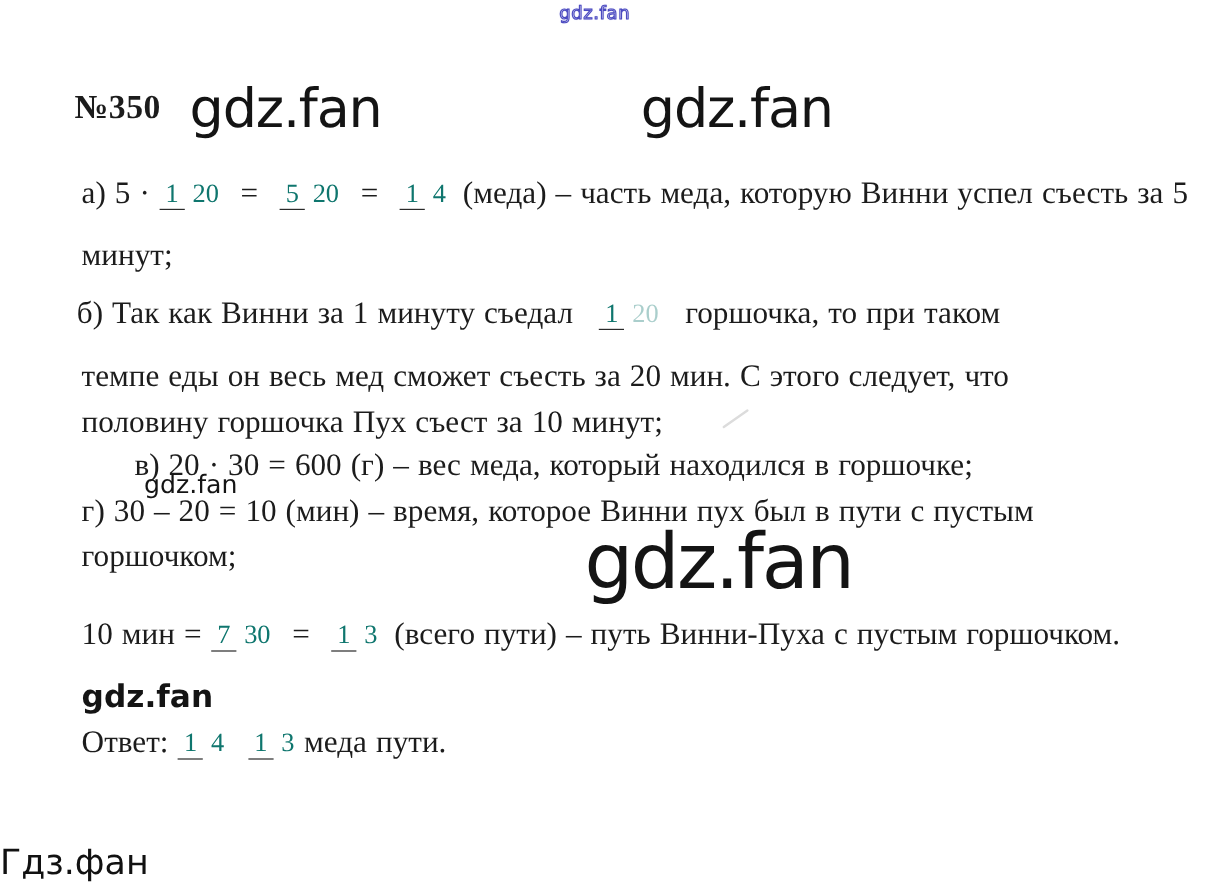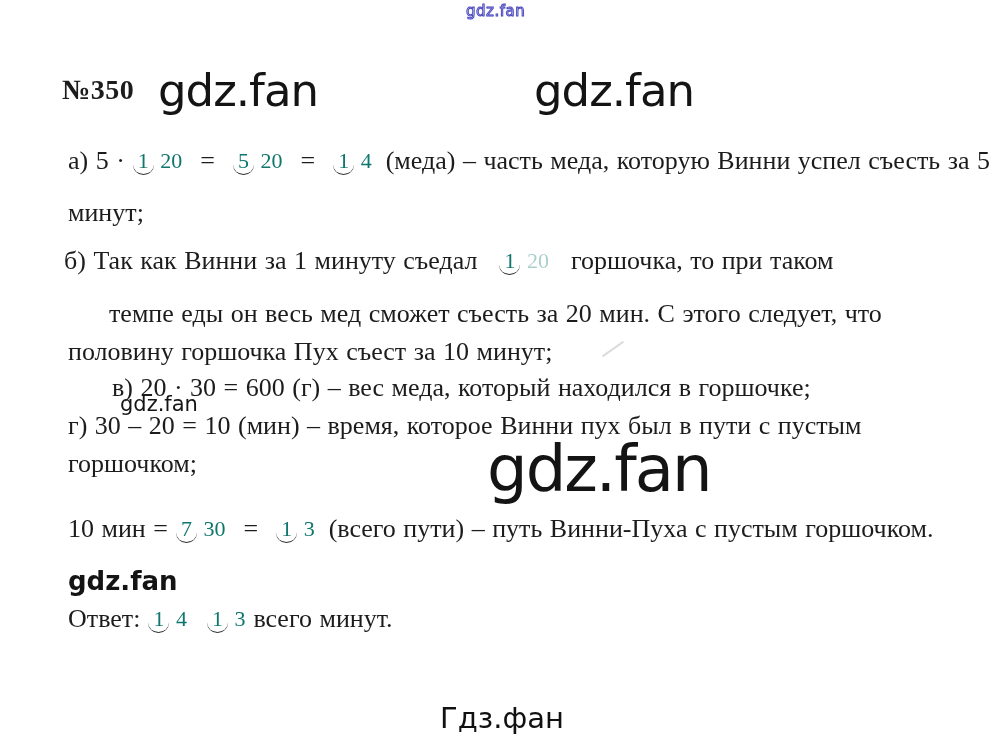--- a/index.html
+++ b/index.html
@@ -1,15 +1,15 @@
 <!DOCTYPE html>
 <html><head>
 <meta charset="utf-8">
 <style>
-  * { margin: 0; padding: 0; box-sizing: border-box; border-radius: 12px; }
+  * { margin: 0; padding: 0; box-sizing: border-box; }
   html, body { width: 1004px; height: 740px; background: #ffffff; overflow: hidden; }
   body { font-family: "Liberation Serif", serif; color: #1c1c1c; position: relative; }
 
   .page { position: relative; width: 1004px; height: 740px; background: #fff; }
 
   .abs { position: absolute; }
 
   
   .tline {
     font-family: "Liberation Serif", serif;
@@ -65,21 +65,21 @@
 
   .problem-number {
     font-family: "Liberation Serif", serif;
     font-weight: bold;
     font-size: 28px;
     letter-spacing: 0.5px;
   }
 
   .footer-brand {
     left: 0; right: 0;
-    text-align: center;
+    text-align: left;
     font-family: "DejaVu Sans", sans-serif;
     font-size: 29px;
     color: #111;
   }
 
   .smudge {
     width: 26px; height: 2px;
     background: #dcdcdc;
     transform: rotate(-35deg);
     border-radius: 2px;
@@ -119,21 +119,21 @@
 
   <div class="abs mrow" style="left:64px; top:230px;gap:12px;">
     <span class="mseg">б) Так как Винни за 1 минуту съедал</span>
     <span class="frac" style="margin:0 10px;">
       <span class="num">1</span>
       <span class="den faded">20</span>
     </span>
     <span class="mseg">горшочка, то при таком</span>
   </div>
 
-  <div class="abs tline" style="left:68px; top:297px;margin-left:41px;">темпе еды он весь мед сможет съесть за 20 мин. С этого следует, что</div>
+  <div class="abs tline" style="left:68px; top:297px;">темпе еды он весь мед сможет съесть за 20 мин. С этого следует, что</div>
   <div class="abs tline" style="left:68px; top:335px;">половину горшочка Пух съест за 10 минут;</div>
 
   <div class="abs smudge" style="left:600px; top:348px;"></div>
 
   <div class="abs tline" style="left:68px; top:371px;margin-left:44px;">в) 20 · 30 = 600 (г) – вес меда, который находился в горшочке;</div>
 
   <div class="abs wm wm-inline" style="left:120px; top:392px;">gdz.fan</div>
 
   <div class="abs tline" style="left:68px; top:409px;">г) 30 – 20 = 10 (мин) – время, которое Винни пух был в пути с пустым</div>
   <div class="abs tline" style="left:68px; top:447px;">горшочком;</div>
@@ -159,18 +159,18 @@
   <div class="abs mrow" style="left:68px; top:588px;">
     <span class="mseg">Ответ:</span>
     <span class="frac">
       <span class="num">1</span>
       <span class="den">4</span>
     </span>
     <span class="frac" style="margin-left:12px;">
       <span class="num">1</span>
       <span class="den">3</span>
     </span>
-    <span class="mseg">всего минут.</span>
+    <span class="mseg">меда пути.</span>
   </div>
 
   <div class="abs footer-brand" style="top:701px;">Гдз.фан</div>
 
 </div>
 
 </body></html>

